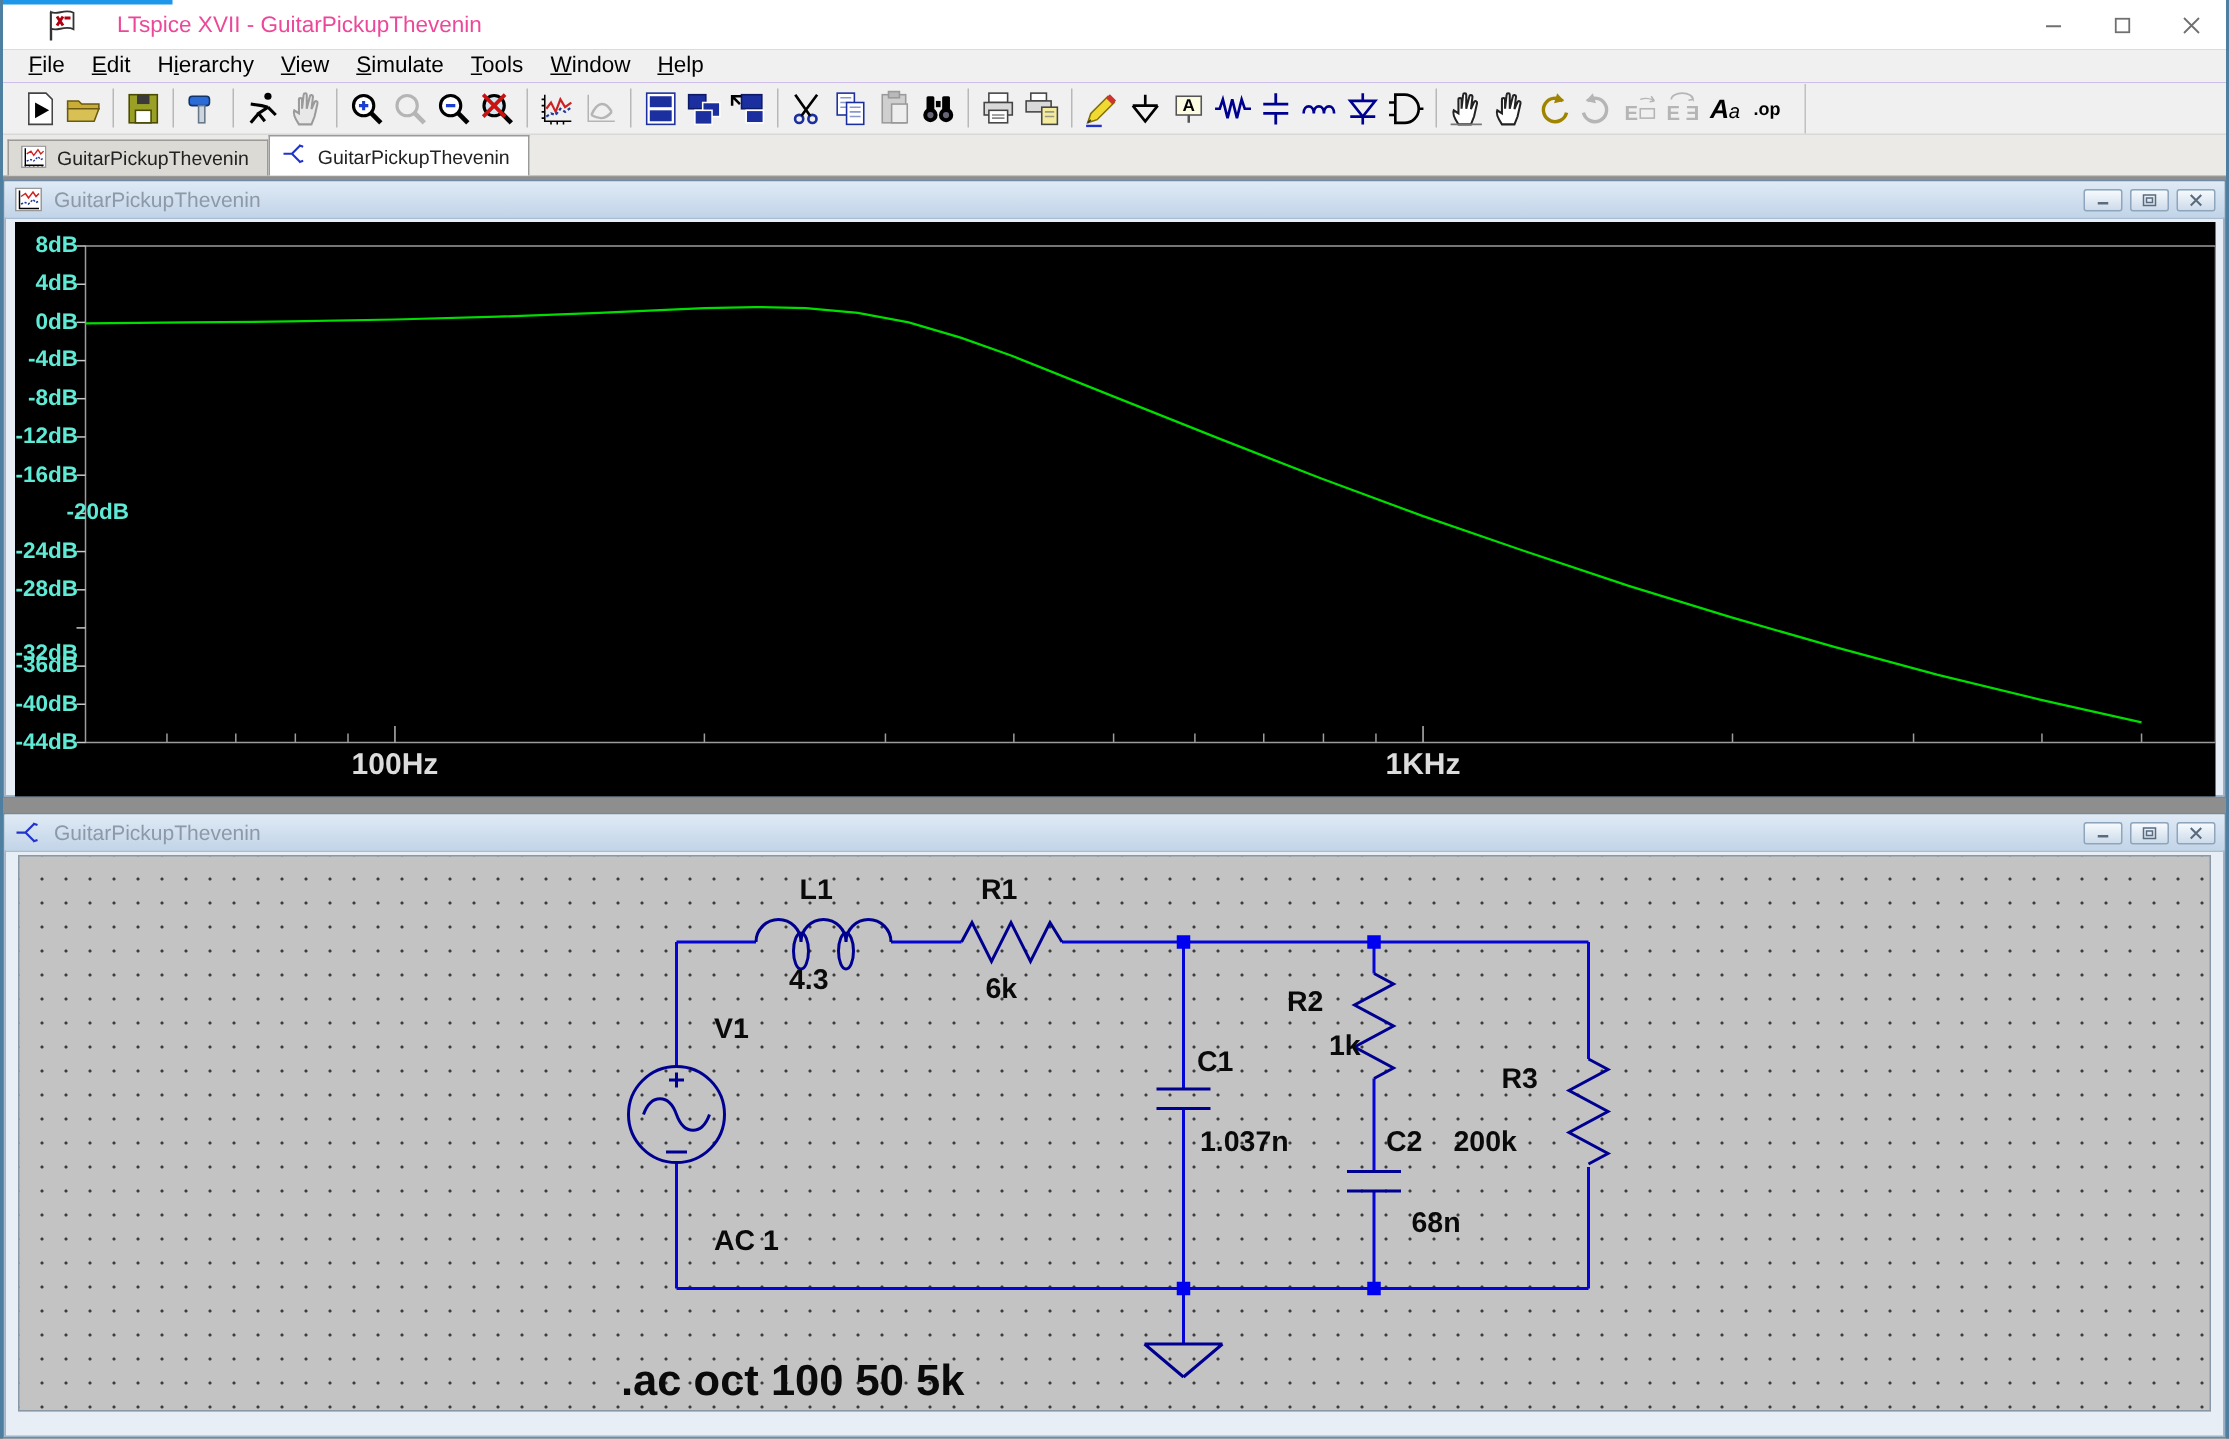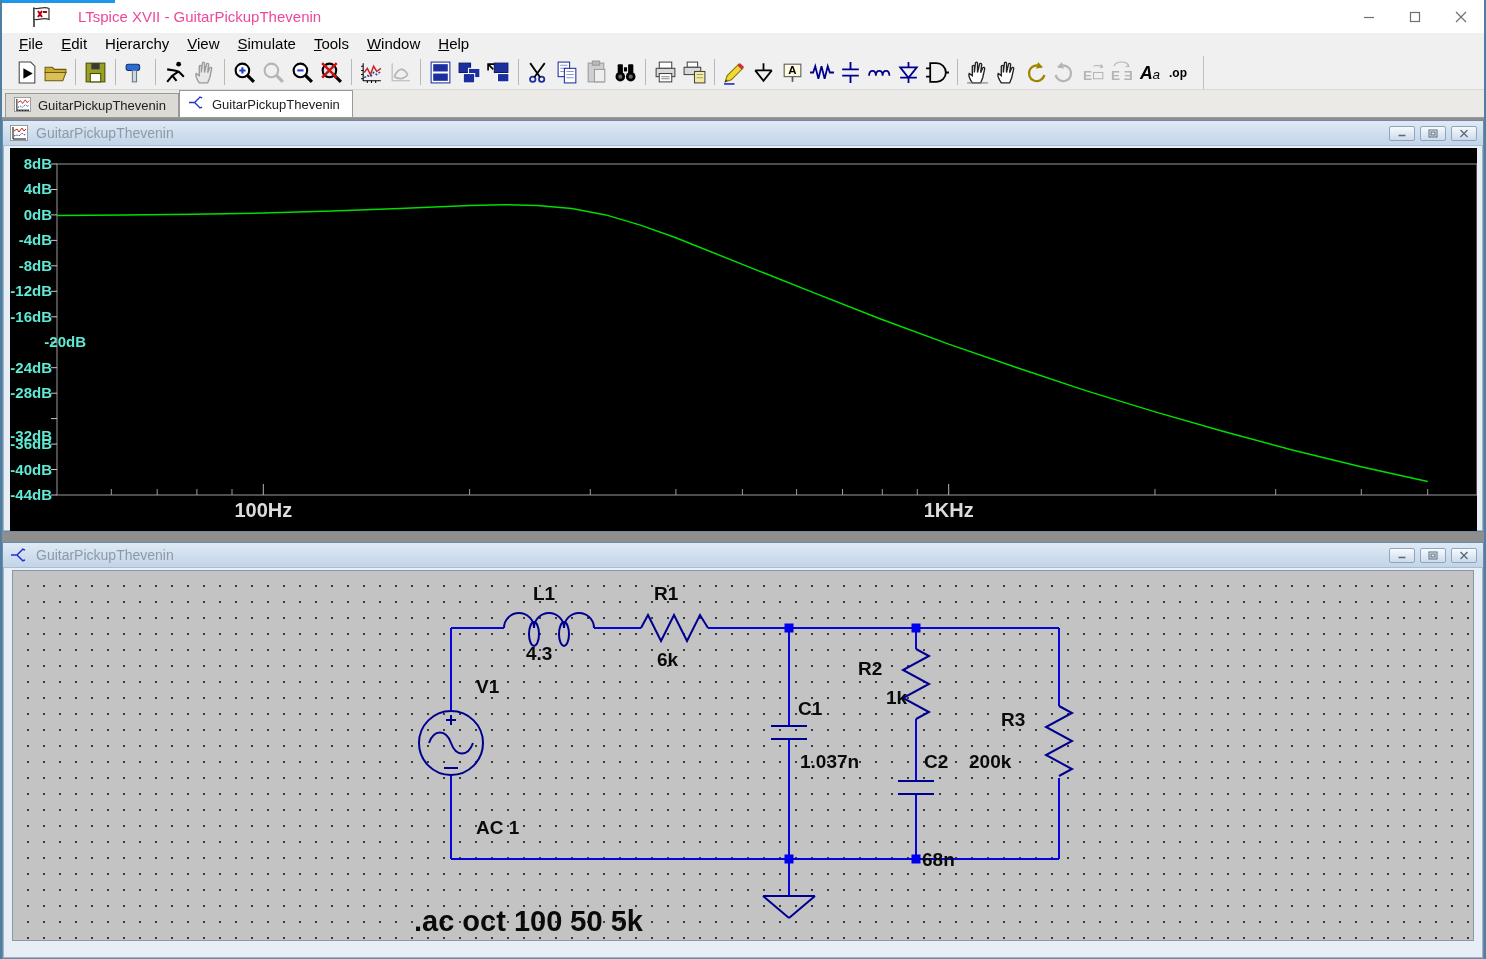--- a/index.html
+++ b/index.html
@@ -552,20 +552,20 @@
         <div class="slabel" style="left:513px; top:72px;">4.3</div>
         <div class="slabel" style="left:641px; top:12px;">R1</div>
         <div class="slabel" style="left:644px; top:78px;">6k</div>
         <div class="slabel" style="left:463px; top:105px;">V1</div>
         <div class="slabel" style="left:463px; top:246px;">AC 1</div>
         <div class="slabel" style="left:785px; top:127px;">C1</div>
         <div class="slabel" style="left:787px; top:180px;">1.037n</div>
         <div class="slabel" style="left:845px; top:87px;">R2</div>
         <div class="slabel" style="left:873px; top:116px;">1k</div>
         <div class="slabel" style="left:911px; top:180px;">C2</div>
-        <div class="slabel" style="left:909px; top:234px;margin-top:44px;">68n</div>
+        <div class="slabel" style="left:928px; top:234px;">68n</div>
         <div class="slabel" style="left:988px; top:138px;">R3</div>
         <div class="slabel" style="left:956px; top:180px;">200k</div>
         <div class="slabel directive" style="left:401px; top:334px;">.ac oct 100 50 5k</div>
       </div>
     </section>
   </div>
 </div>
 
 </body></html>

